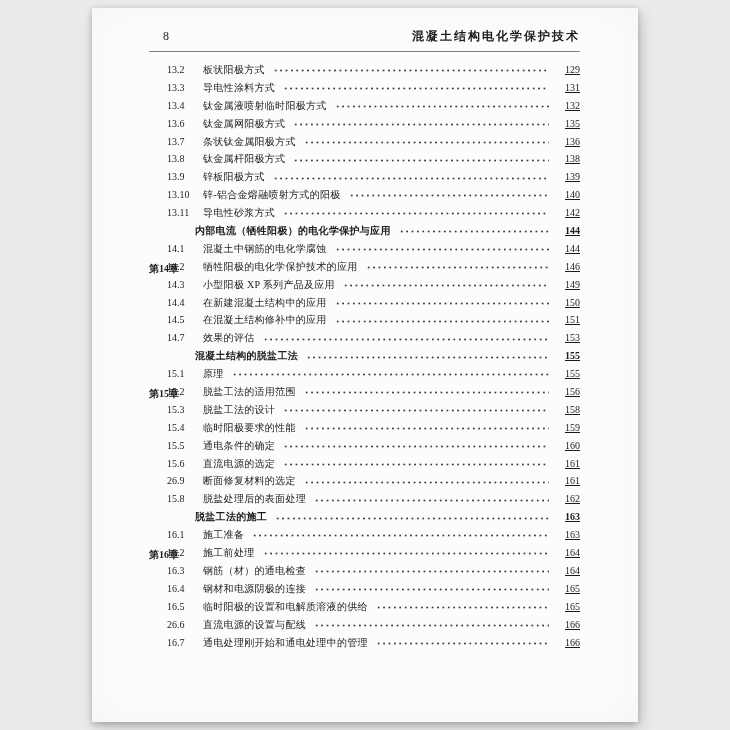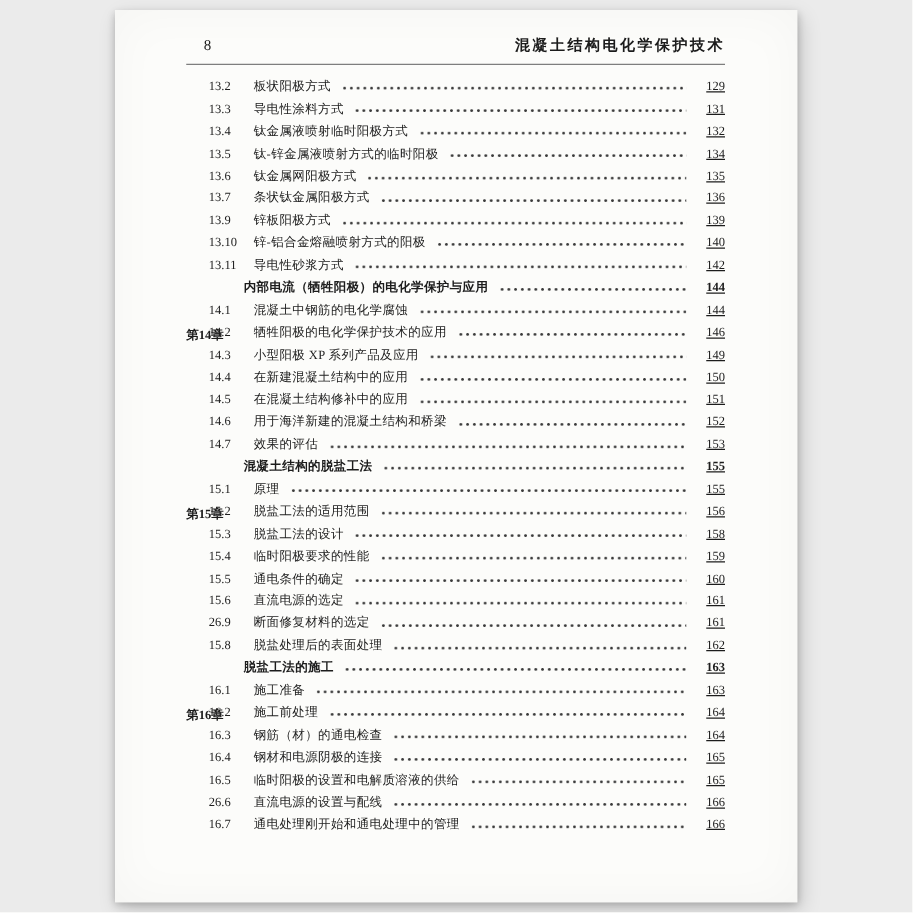--- a/index.html
+++ b/index.html
@@ -124,36 +124,36 @@
             <span class="toc-leader"></span>
             <span class="toc-page">131</span>
           </div>
           <div class="toc-row">
             <span class="toc-num">13.4</span>
             <span class="toc-title">钛金属液喷射临时阳极方式</span>
             <span class="toc-leader"></span>
             <span class="toc-page">132</span>
           </div>
           <div class="toc-row">
-            <span class="toc-num">13.5</span>
-            <span class="toc-title">钛-锌金属液喷射方式的临时阳极</span>
-            <span class="toc-leader"></span>
-            <span class="toc-page">134</span>
-          </div>
-          <div class="toc-row">
             <span class="toc-num">13.6</span>
             <span class="toc-title">钛金属网阳极方式</span>
             <span class="toc-leader"></span>
             <span class="toc-page">135</span>
           </div>
           <div class="toc-row">
             <span class="toc-num">13.7</span>
             <span class="toc-title">条状钛金属阳极方式</span>
             <span class="toc-leader"></span>
             <span class="toc-page">136</span>
+          </div>
+          <div class="toc-row">
+            <span class="toc-num">13.8</span>
+            <span class="toc-title">钛金属杆阳极方式</span>
+            <span class="toc-leader"></span>
+            <span class="toc-page">138</span>
           </div>
           <div class="toc-row">
             <span class="toc-num">13.9</span>
             <span class="toc-title">锌板阳极方式</span>
             <span class="toc-leader"></span>
             <span class="toc-page">139</span>
           </div>
           <div class="toc-row">
             <span class="toc-num">13.10</span>
             <span class="toc-title">锌-铝合金熔融喷射方式的阳极</span>
@@ -194,26 +194,20 @@
             <span class="toc-num">14.4</span>
             <span class="toc-title">在新建混凝土结构中的应用</span>
             <span class="toc-leader"></span>
             <span class="toc-page">150</span>
           </div>
           <div class="toc-row">
             <span class="toc-num">14.5</span>
             <span class="toc-title">在混凝土结构修补中的应用</span>
             <span class="toc-leader"></span>
             <span class="toc-page">151</span>
-          </div>
-          <div class="toc-row">
-            <span class="toc-num">14.6</span>
-            <span class="toc-title">用于海洋新建的混凝土结构和桥梁</span>
-            <span class="toc-leader"></span>
-            <span class="toc-page">152</span>
           </div>
           <div class="toc-row">
             <span class="toc-num">14.7</span>
             <span class="toc-title">效果的评估</span>
             <span class="toc-leader"></span>
             <span class="toc-page">153</span>
           </div>
           <div class="toc-row chapter">
             <span class="toc-num">第15章</span>
             <span class="toc-title">混凝土结构的脱盐工法</span>

